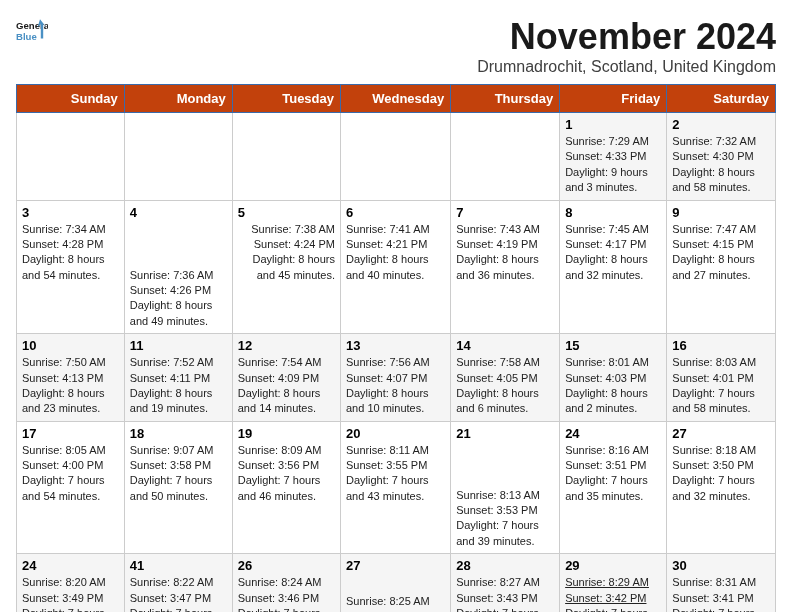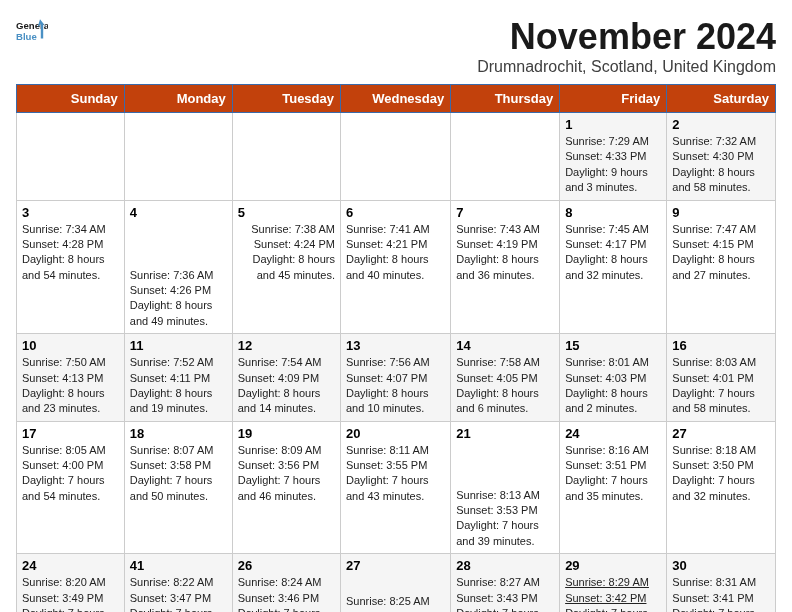--- a/index.html
+++ b/index.html
@@ -234,21 +234,21 @@
       <tr>
         <td>
           <span class="day-number">17</span>
           <div class="day-info" style="white-space: pre-line;">Sunrise: 8:05 AM
 Sunset: 4:00 PM
 Daylight: 7 hours
 and 54 minutes.</div>
         </td>
         <td>
           <span class="day-number">18</span>
-          <div class="day-info" style="white-space: pre-line;">Sunrise: 8:07 AM
+          <div class="day-info" style="white-space: pre-line;">Sunrise: 9:07 AM
 Sunset: 3:58 PM
 Daylight: 7 hours
 and 50 minutes.</div>
         </td>
         <td>
           <span class="day-number">19</span>
           <div class="day-info" style="white-space: pre-line;">Sunrise: 8:09 AM
 Sunset: 3:56 PM
 Daylight: 7 hours
 and 46 minutes.</div>

